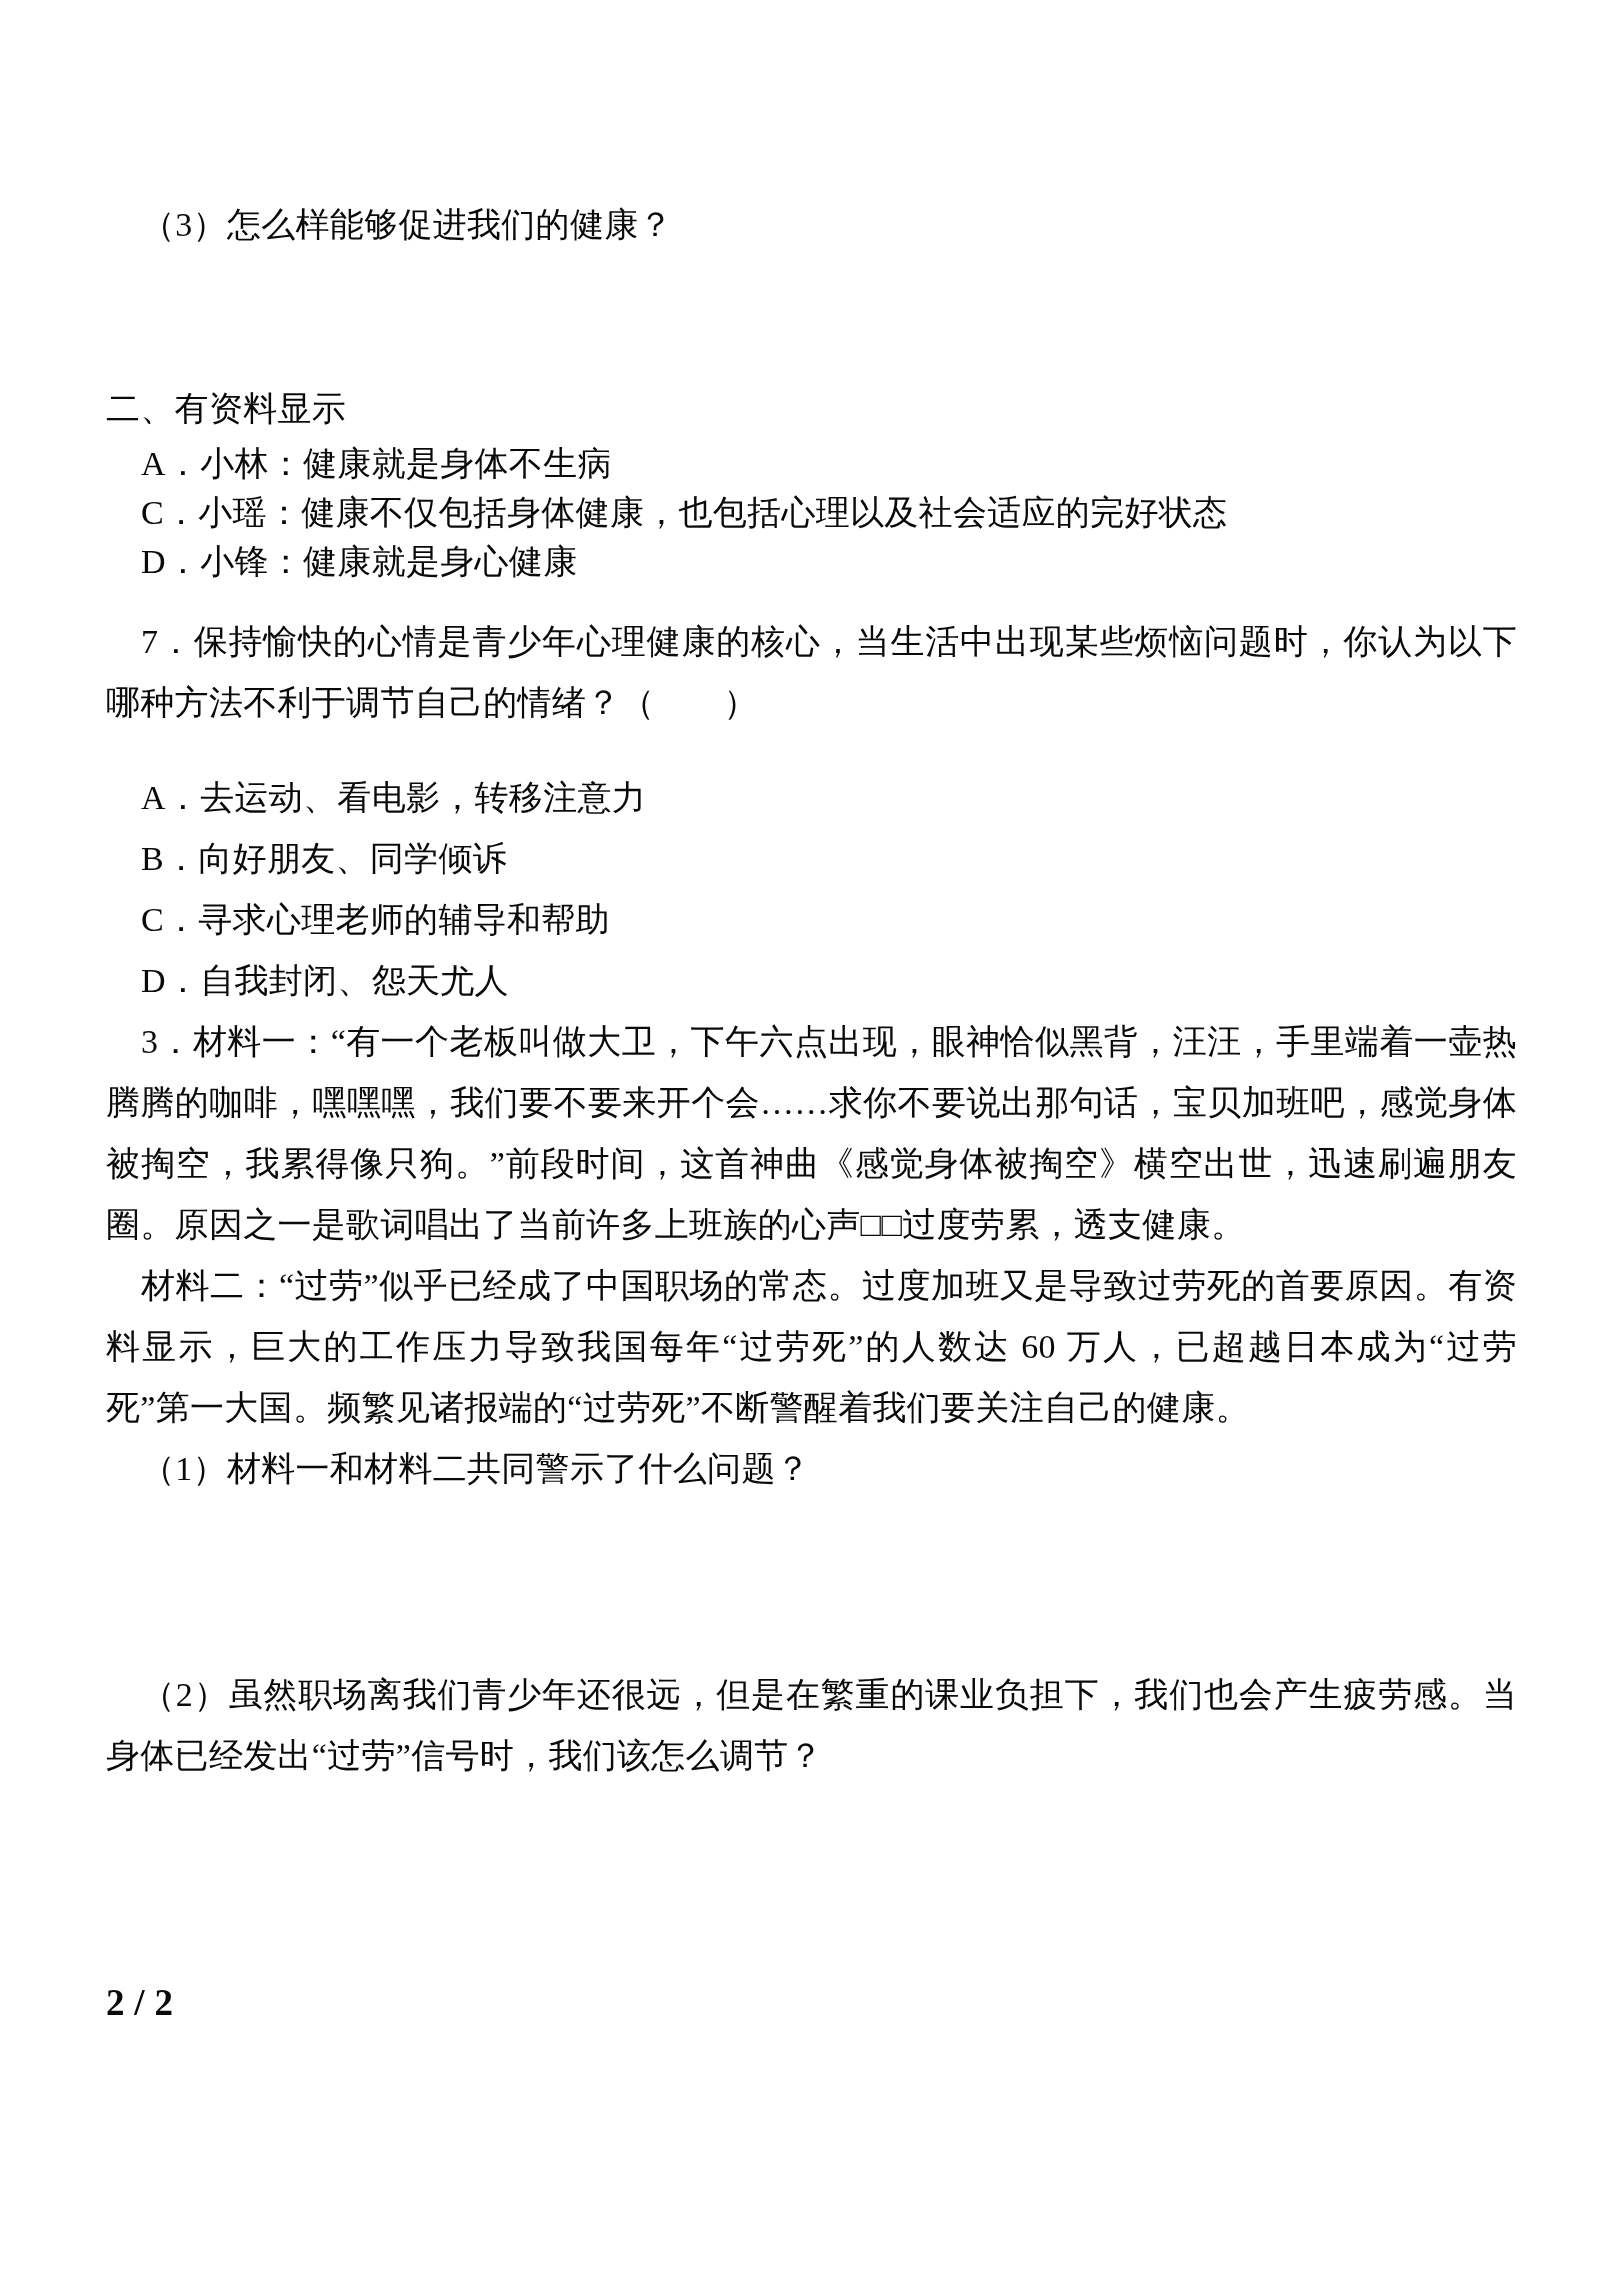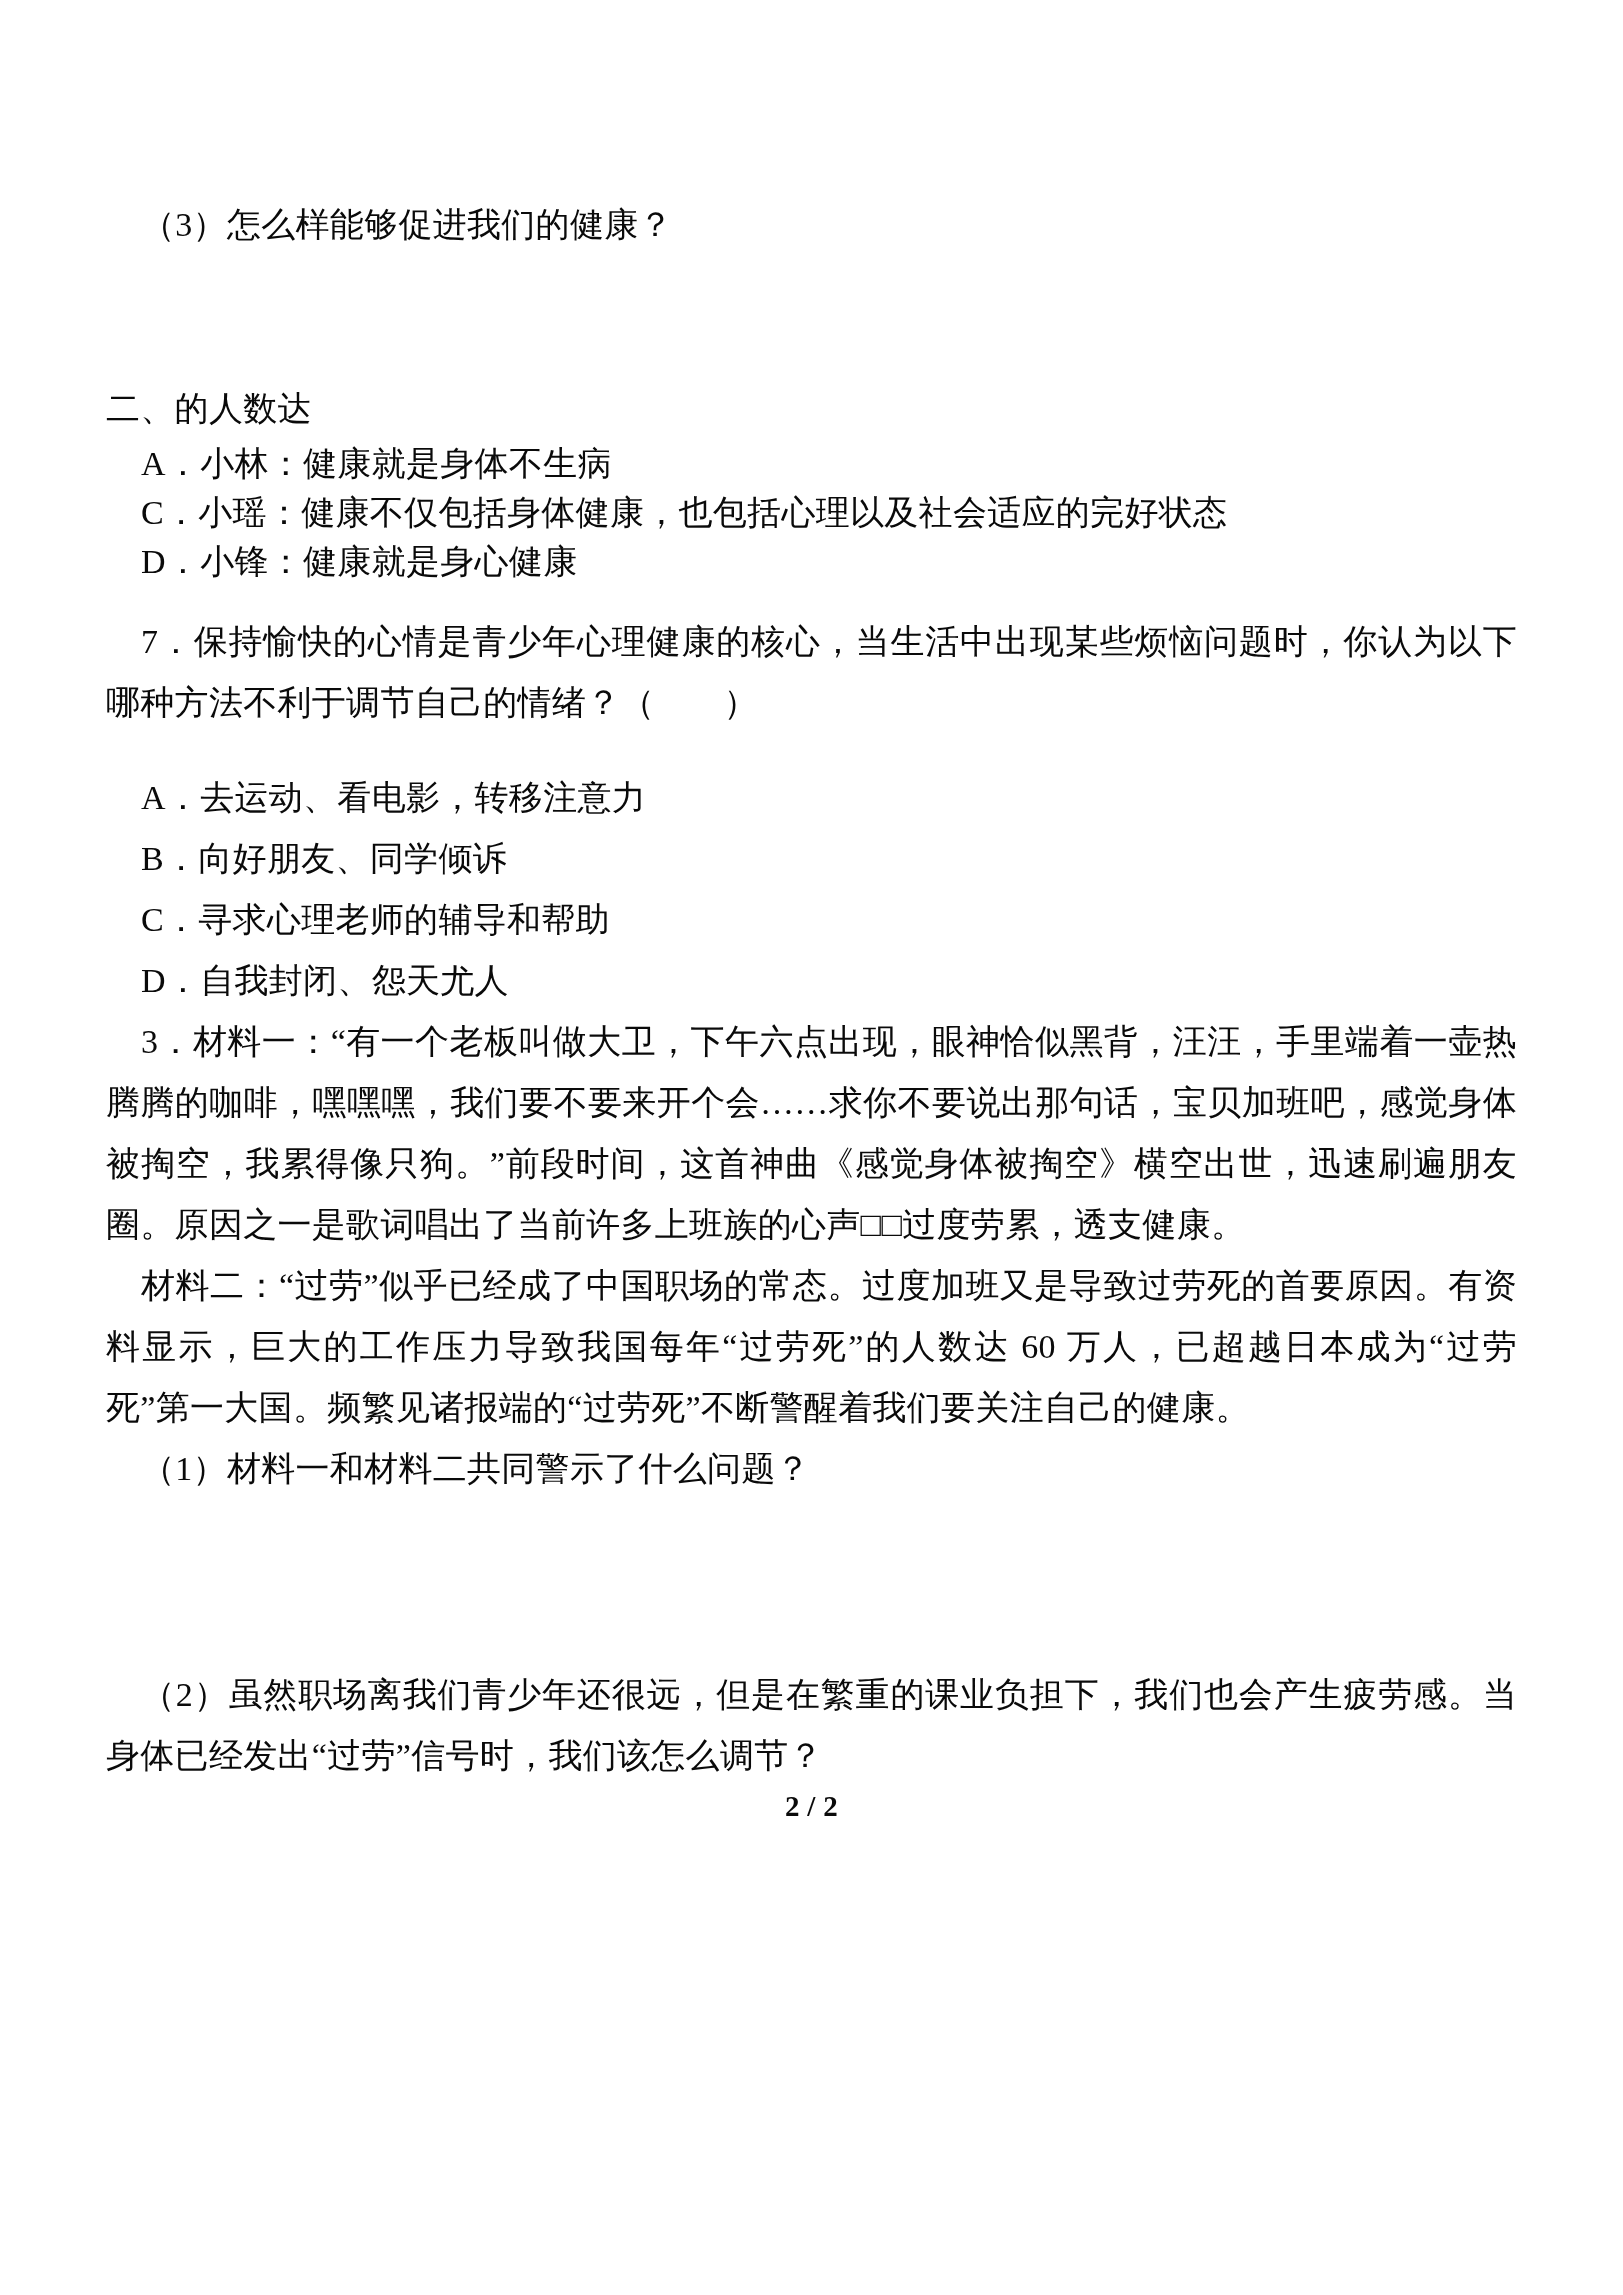--- a/index.html
+++ b/index.html
@@ -28,35 +28,36 @@
     text-align: justify;
     letter-spacing: 0.3px;
   }
   .indent { text-indent: 35px; }
   .section-title { margin-top: 123px; }
   .q1-opt { line-height: 49px; }
   .q2-stem { margin-top: 24.5px; }
   .q2-optA { margin-top: 34px; }
   .sub2 { margin-top: 165px; }
   .footer {
-    text-align: center;
+    margin-top: 196px;
+    text-align: left;
     text-indent: 0;
     font-weight: bold;
-    font-size: 29px;
+    font-size: 37px;
     line-height: 41px;
   }
 </style>
 </head>
 <body>
 
 <div class="page">
 
   <p class="indent">（3）怎么样能够促进我们的健康？</p>
 
-  <p class="section-title">二、的人数达</p>
+  <p class="section-title">二、有资料显示</p>
 
   <p class="indent q1-opt">A．小林：健康就是身体不生病</p>
   <p class="indent q1-opt">C．小瑶：健康不仅包括身体健康，也包括心理以及社会适应的完好状态</p>
   <p class="indent q1-opt">D．小锋：健康就是身心健康</p>
 
   <p class="indent q2-stem">7．保持愉快的心情是青少年心理健康的核心，当生活中出现某些烦恼问题时，你认为以下哪种方法不利于调节自己的情绪？（　　）</p>
   <p class="indent q2-optA">A．去运动、看电影，转移注意力</p>
   <p class="indent">B．向好朋友、同学倾诉</p>
   <p class="indent">C．寻求心理老师的辅导和帮助</p>
   <p class="indent">D．自我封闭、怨天尤人</p>

